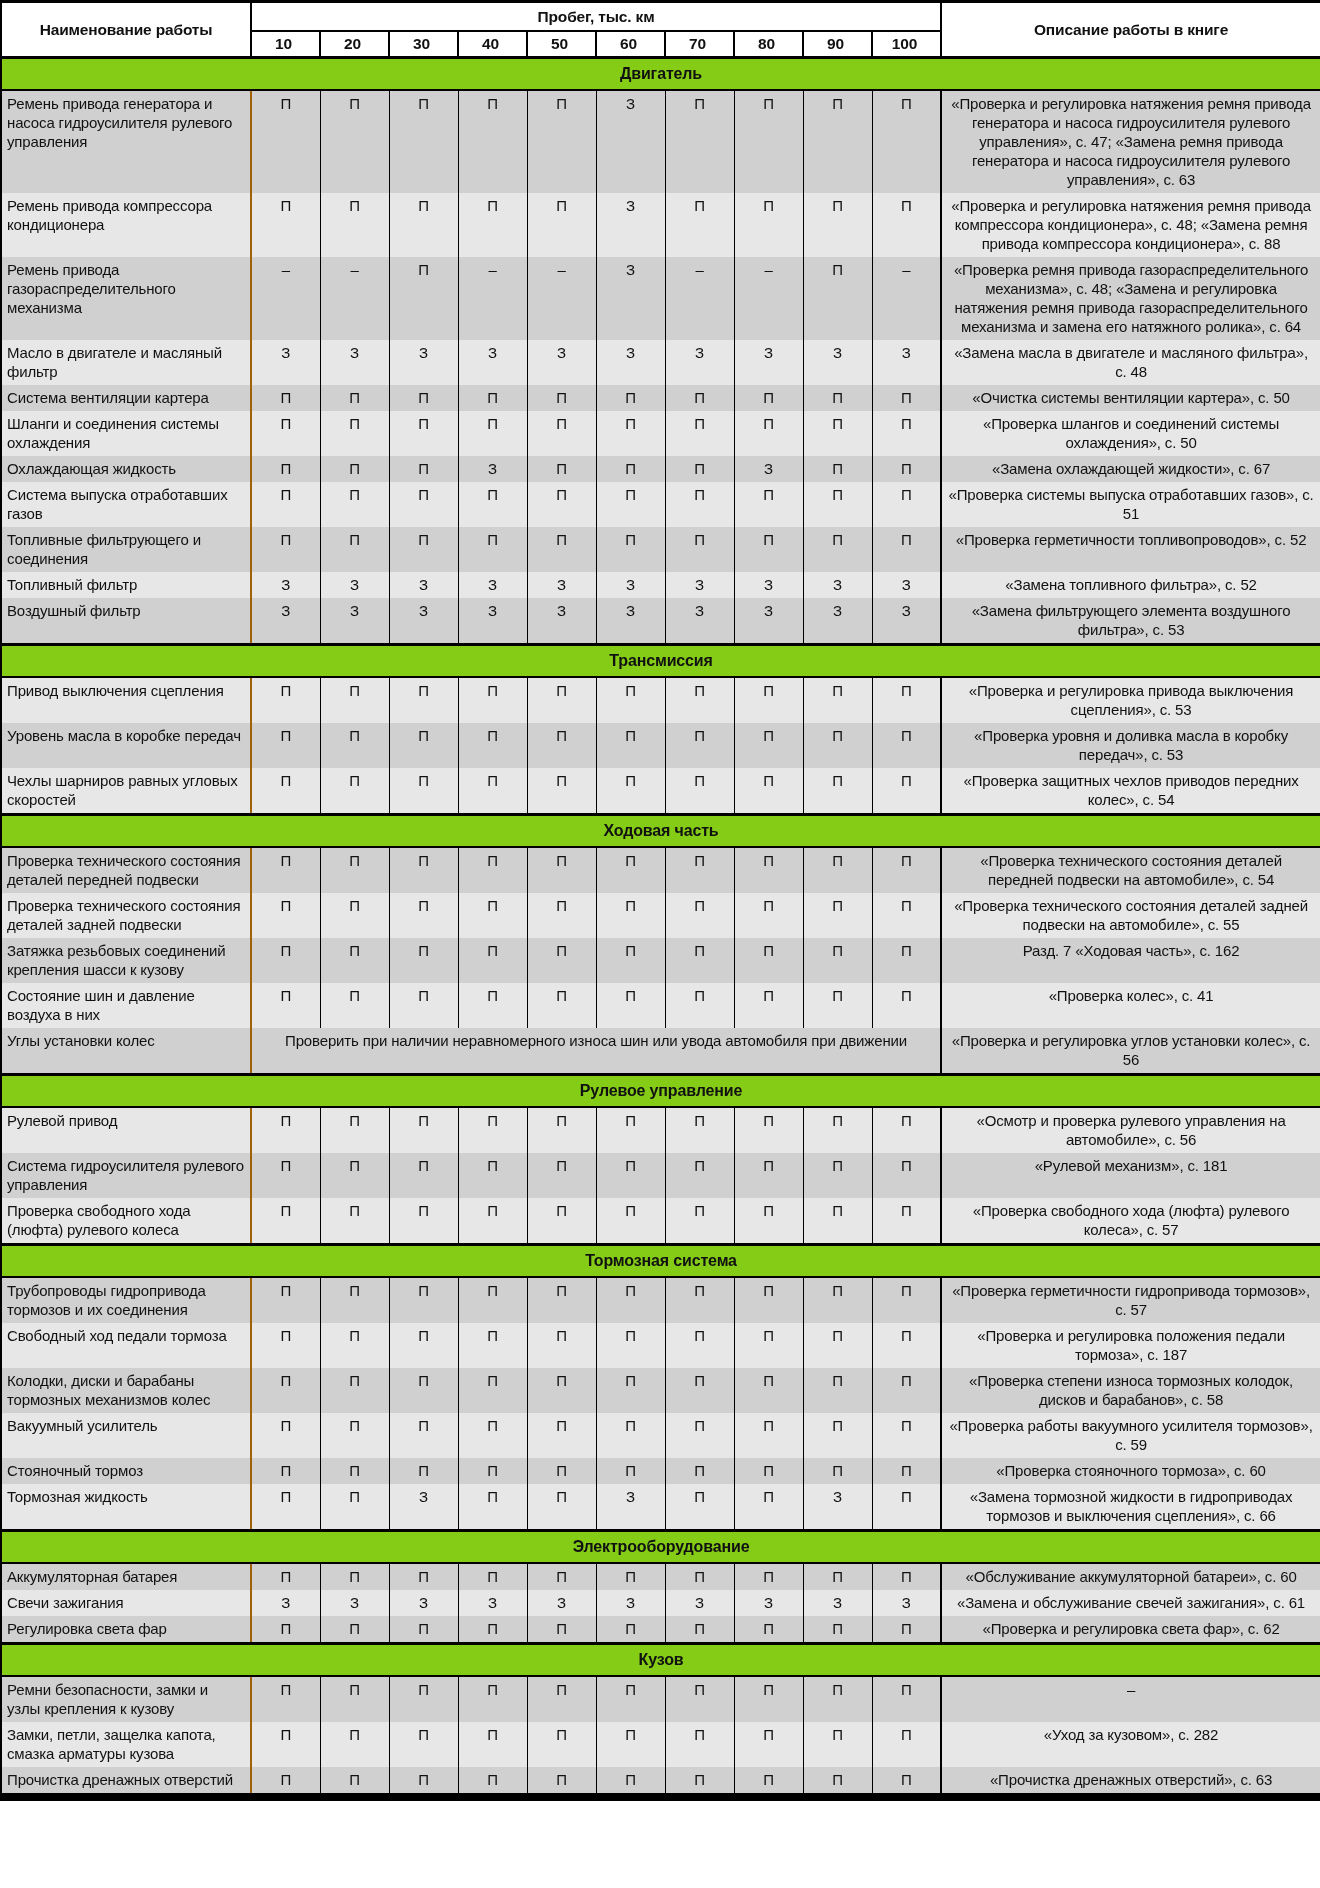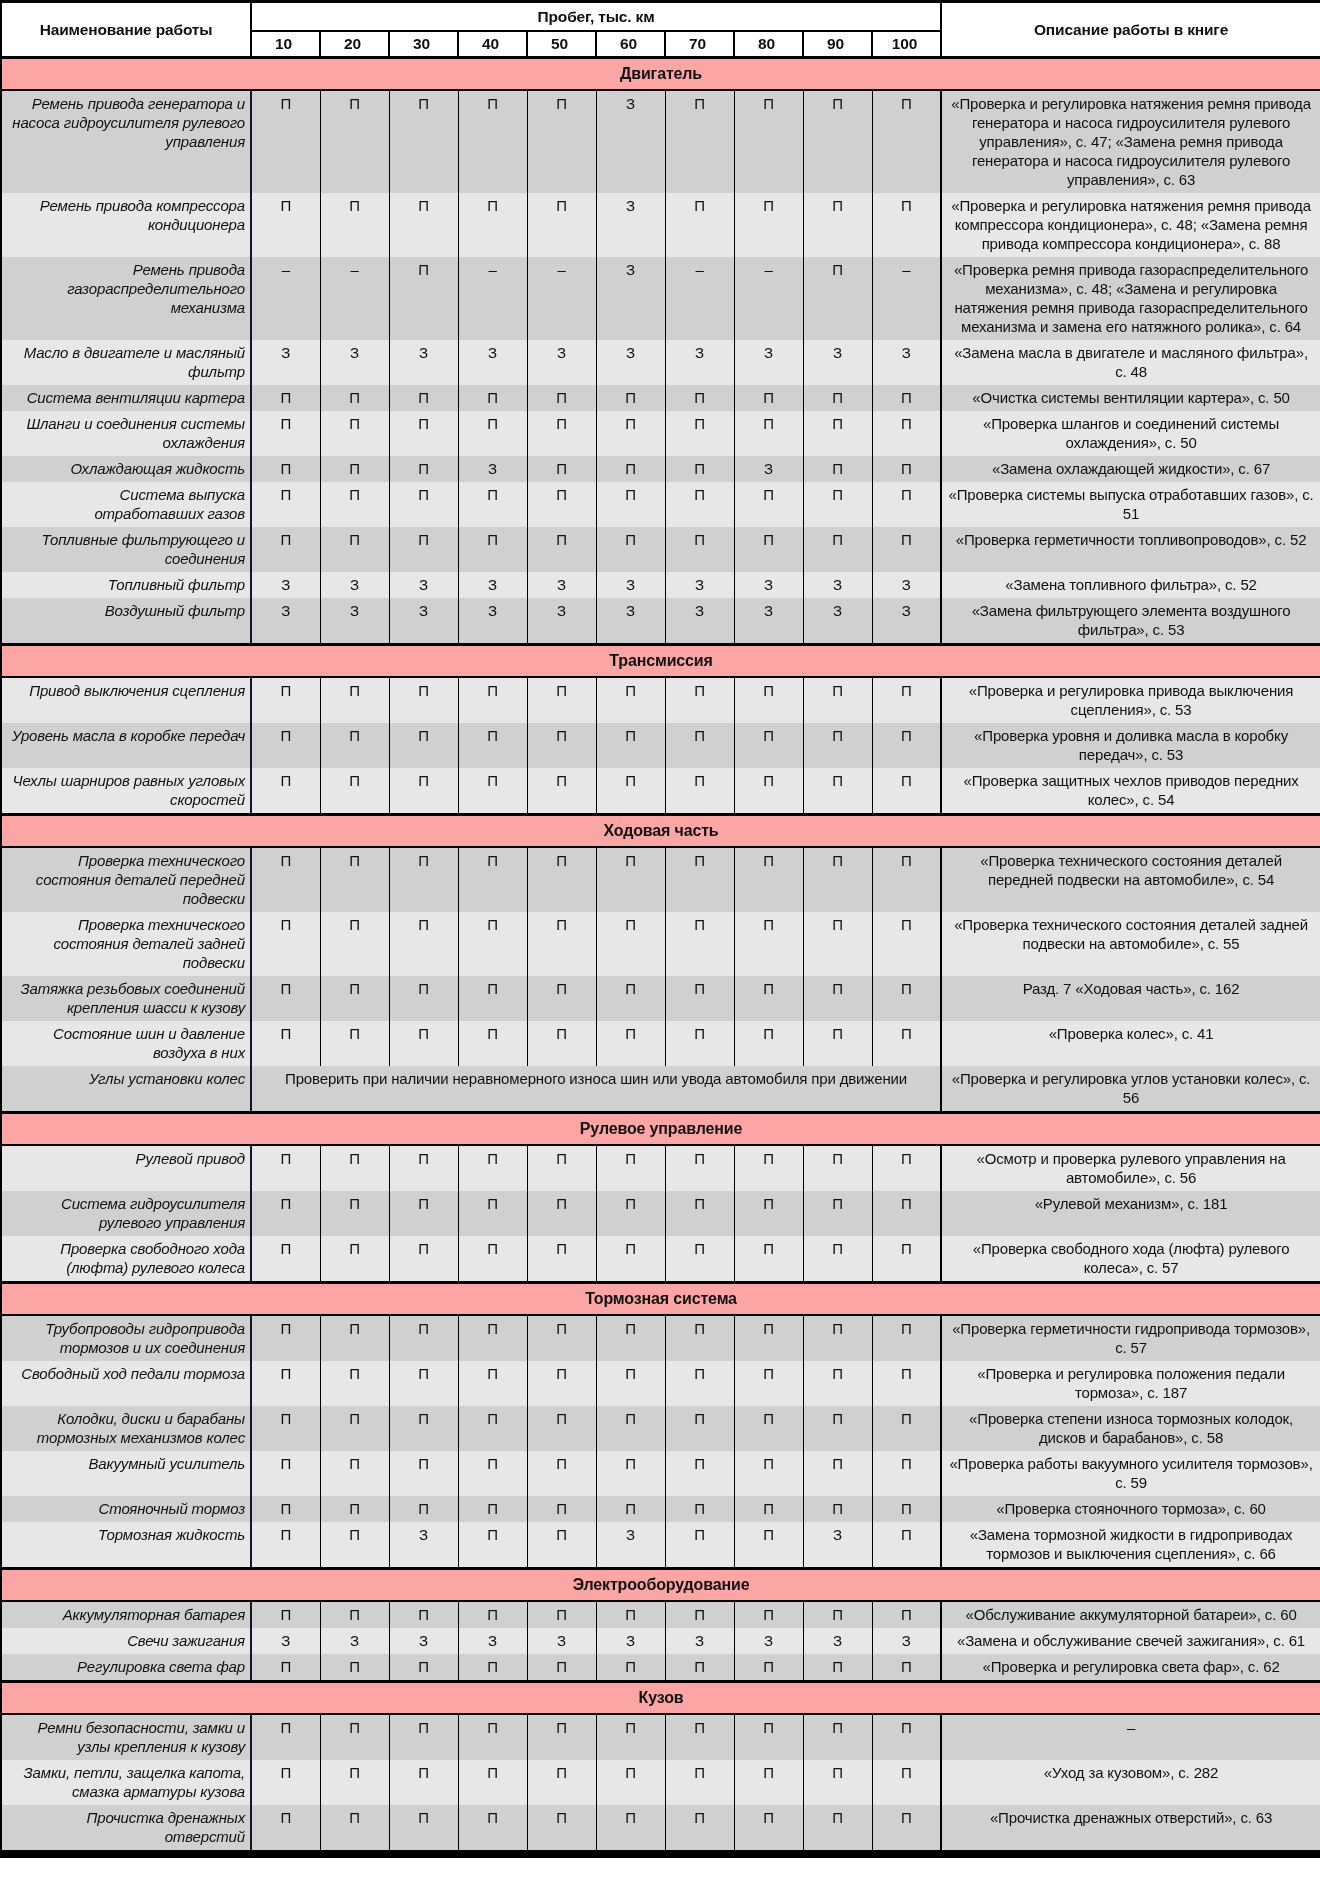--- a/index.html
+++ b/index.html
@@ -37,43 +37,42 @@
     padding: 4px 2px;
     font-size: 15.5px;
   }
   thead tr.mileage-row th {
     padding: 2px 4px 3px 0;
     font-size: 15.5px;
   }
   thead { border-bottom: 3px solid #000; }
 
   tr.section-row td {
-    background: #fca5a5;
+    background: #84cc16;
     border-top: 3px solid #000;
     border-bottom: 2px solid #000;
     text-align: center;
     font-weight: bold;
     font-size: 16px;
     padding: 5px 0 6px 0;
   }
 
   tr.data-row td {
     vertical-align: top;
     padding: 3px 5px 4px 5px;
     border-top: 0;
     border-bottom: 0;
   }
   tr.shade-dark  td { background: var(--row-dark, #d0d0d0); }
   tr.shade-light td { background: var(--row-light, #e6e6e6); }
 
   td.label {
-    text-align: right;
-    border-right: 2px solid #0f172a;
+    text-align: left;
+    border-right: 2px solid #a16207;
     padding-left: 8px;
-    font-style: italic;
   }
   td.mark {
     text-align: center;
     border-left: 1px solid #000;
     border-right: 1px solid #000;
     padding-left: 0;
     padding-right: 0;
   }
   td.desc {
     text-align: center;

